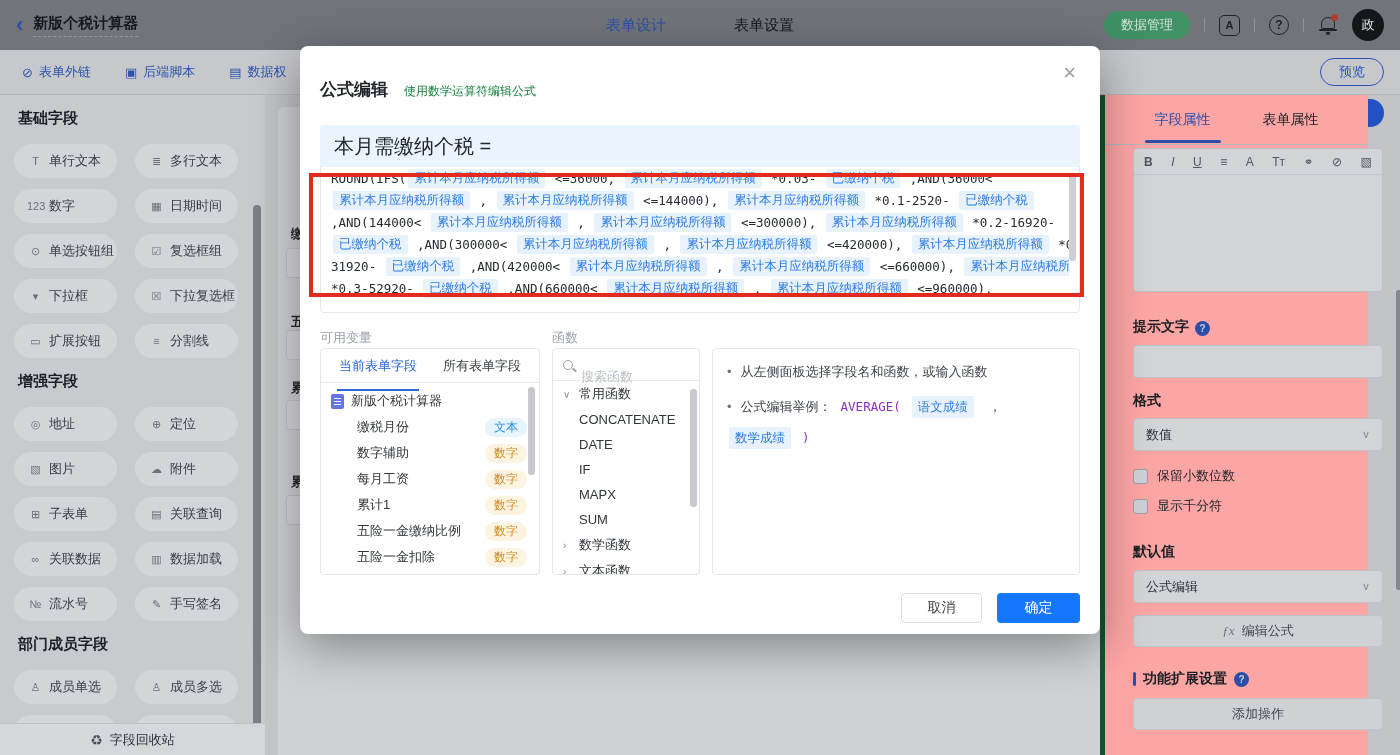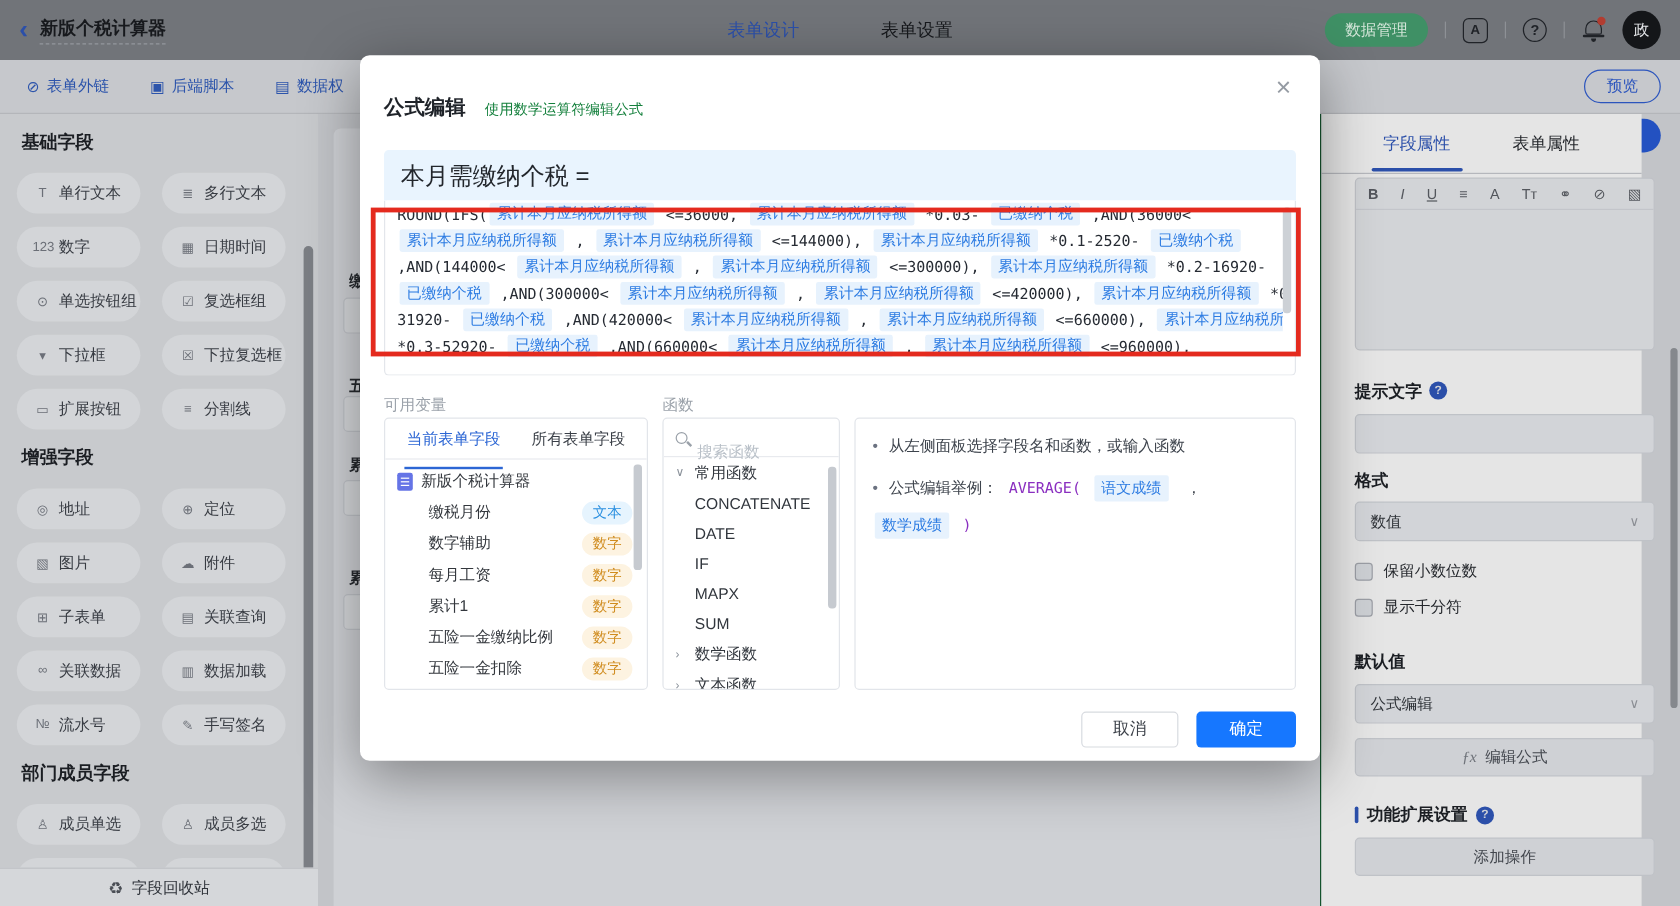--- a/index.html
+++ b/index.html
@@ -48,29 +48,29 @@
   .lp-footer { position:absolute; left:0; top:628px; width:265px; height:32px; background:#d5d7da; border-top:1px solid #bfc1c5; display:flex; align-items:center; justify-content:center; gap:7px; color:#2f333a; font-size:13px; cursor:pointer; }
   .lp-footer .g { font-size:14px; color:#4a4e55; }
 
   
   .canvas { position:absolute; left:265px; top:95px; width:835px; height:660px; background:#c2c4c8; }
   .canvas-card { position:absolute; left:13px; top:12px; width:822px; height:648px; background:#cfd1d5; border-radius:6px 0 0 0; }
   .cv-label { position:absolute; left:26px; color:#26292e; font-size:13px; font-weight:bold; }
   .cv-box { position:absolute; left:21px; width:30px; height:30px; background:#d6d8db; border:1px solid #bfc2c7; border-radius:4px; }
 
   
-  .right-panel { position:absolute; left:1100px; top:95px; width:268px; height:660px; background:#e5e5e5; border-left:1px solid #14532d; }
+  .right-panel { position:absolute; left:1100px; top:95px; width:268px; height:660px; background:#fca5a5; border-left:5px solid #14532d; }
   .rp-tabs { height:50px; display:flex; align-items:center; justify-content:center; gap:48px; border-bottom:1px solid #b5b7bc; }
   .rp-tab { font-size:14px; color:#1e2126; cursor:pointer; position:relative; padding:14px 2px; }
   .rp-tab.active { color:#2b4fa9; }
   .rp-tab.active::after { content:""; position:absolute; left:-8px; right:-8px; bottom:0; height:3px; background:#2b4fa9; border-radius:2px; }
   .rp-card { position:absolute; left:28px; top:53px; width:250px; height:144px; border:1px solid #bfc1c6; border-radius:4px; background:#d2d4d7; }
   .rp-toolbar { height:26px; border-bottom:1px solid #c3c5ca; display:flex; align-items:center; justify-content:space-between; padding:0 10px; }
   .rp-ti { color:#53565c; font-size:12px; cursor:pointer; }
-  .rp-label { position:absolute; left:28px; color:#1b1e23; font-size:14px; font-weight:bold; display:flex; align-items:flex-start; gap:6px; }
+  .rp-label { position:absolute; left:28px; color:#1b1e23; font-size:14px; font-weight:bold; display:flex; align-items:flex-end; gap:6px; }
   .q-circle { width:15px; height:15px; border-radius:50%; background:#2b4fa9; color:#cdd0d6; font-size:10px; font-weight:bold; display:flex; align-items:center; justify-content:center; }
   .rp-input { position:absolute; left:28px; width:250px; height:33px; border:1px solid #bfc2c7; border-radius:4px; background:#d2d4d8; cursor:text; }
   .rp-select { position:absolute; left:28px; width:250px; height:33px; border:1px solid #bfc2c7; border-radius:4px; background:#d2d4d8; display:flex; align-items:center; justify-content:space-between; padding:0 12px; color:#2f3338; font-size:13px; cursor:pointer; }
   .rp-select .chev { color:#8a8d93; font-size:11px; }
   .rp-check { position:absolute; left:28px; display:flex; align-items:center; gap:9px; color:#24272c; font-size:13px; cursor:pointer; }
   .cb { width:15px; height:15px; border:1.5px solid #9b9ea5; border-radius:3px; background:#cdd0d4; }
   .rp-btn { position:absolute; left:28px; width:250px; height:32px; border:1px solid #bfc2c7; border-radius:4px; background:#cfd1d5; display:flex; align-items:center; justify-content:center; gap:7px; color:#43474e; font-size:13px; cursor:pointer; }
   .rp-btn .fx { color:#6f737a; font-style:italic; font-family:"Liberation Serif",serif; }
   .rp-sec { position:absolute; left:28px; display:flex; align-items:center; gap:7px; color:#1b1e23; font-size:14px; font-weight:bold; }
   .rp-secbar { width:3px; height:14px; background:#2b4fa9; border-radius:2px; }

